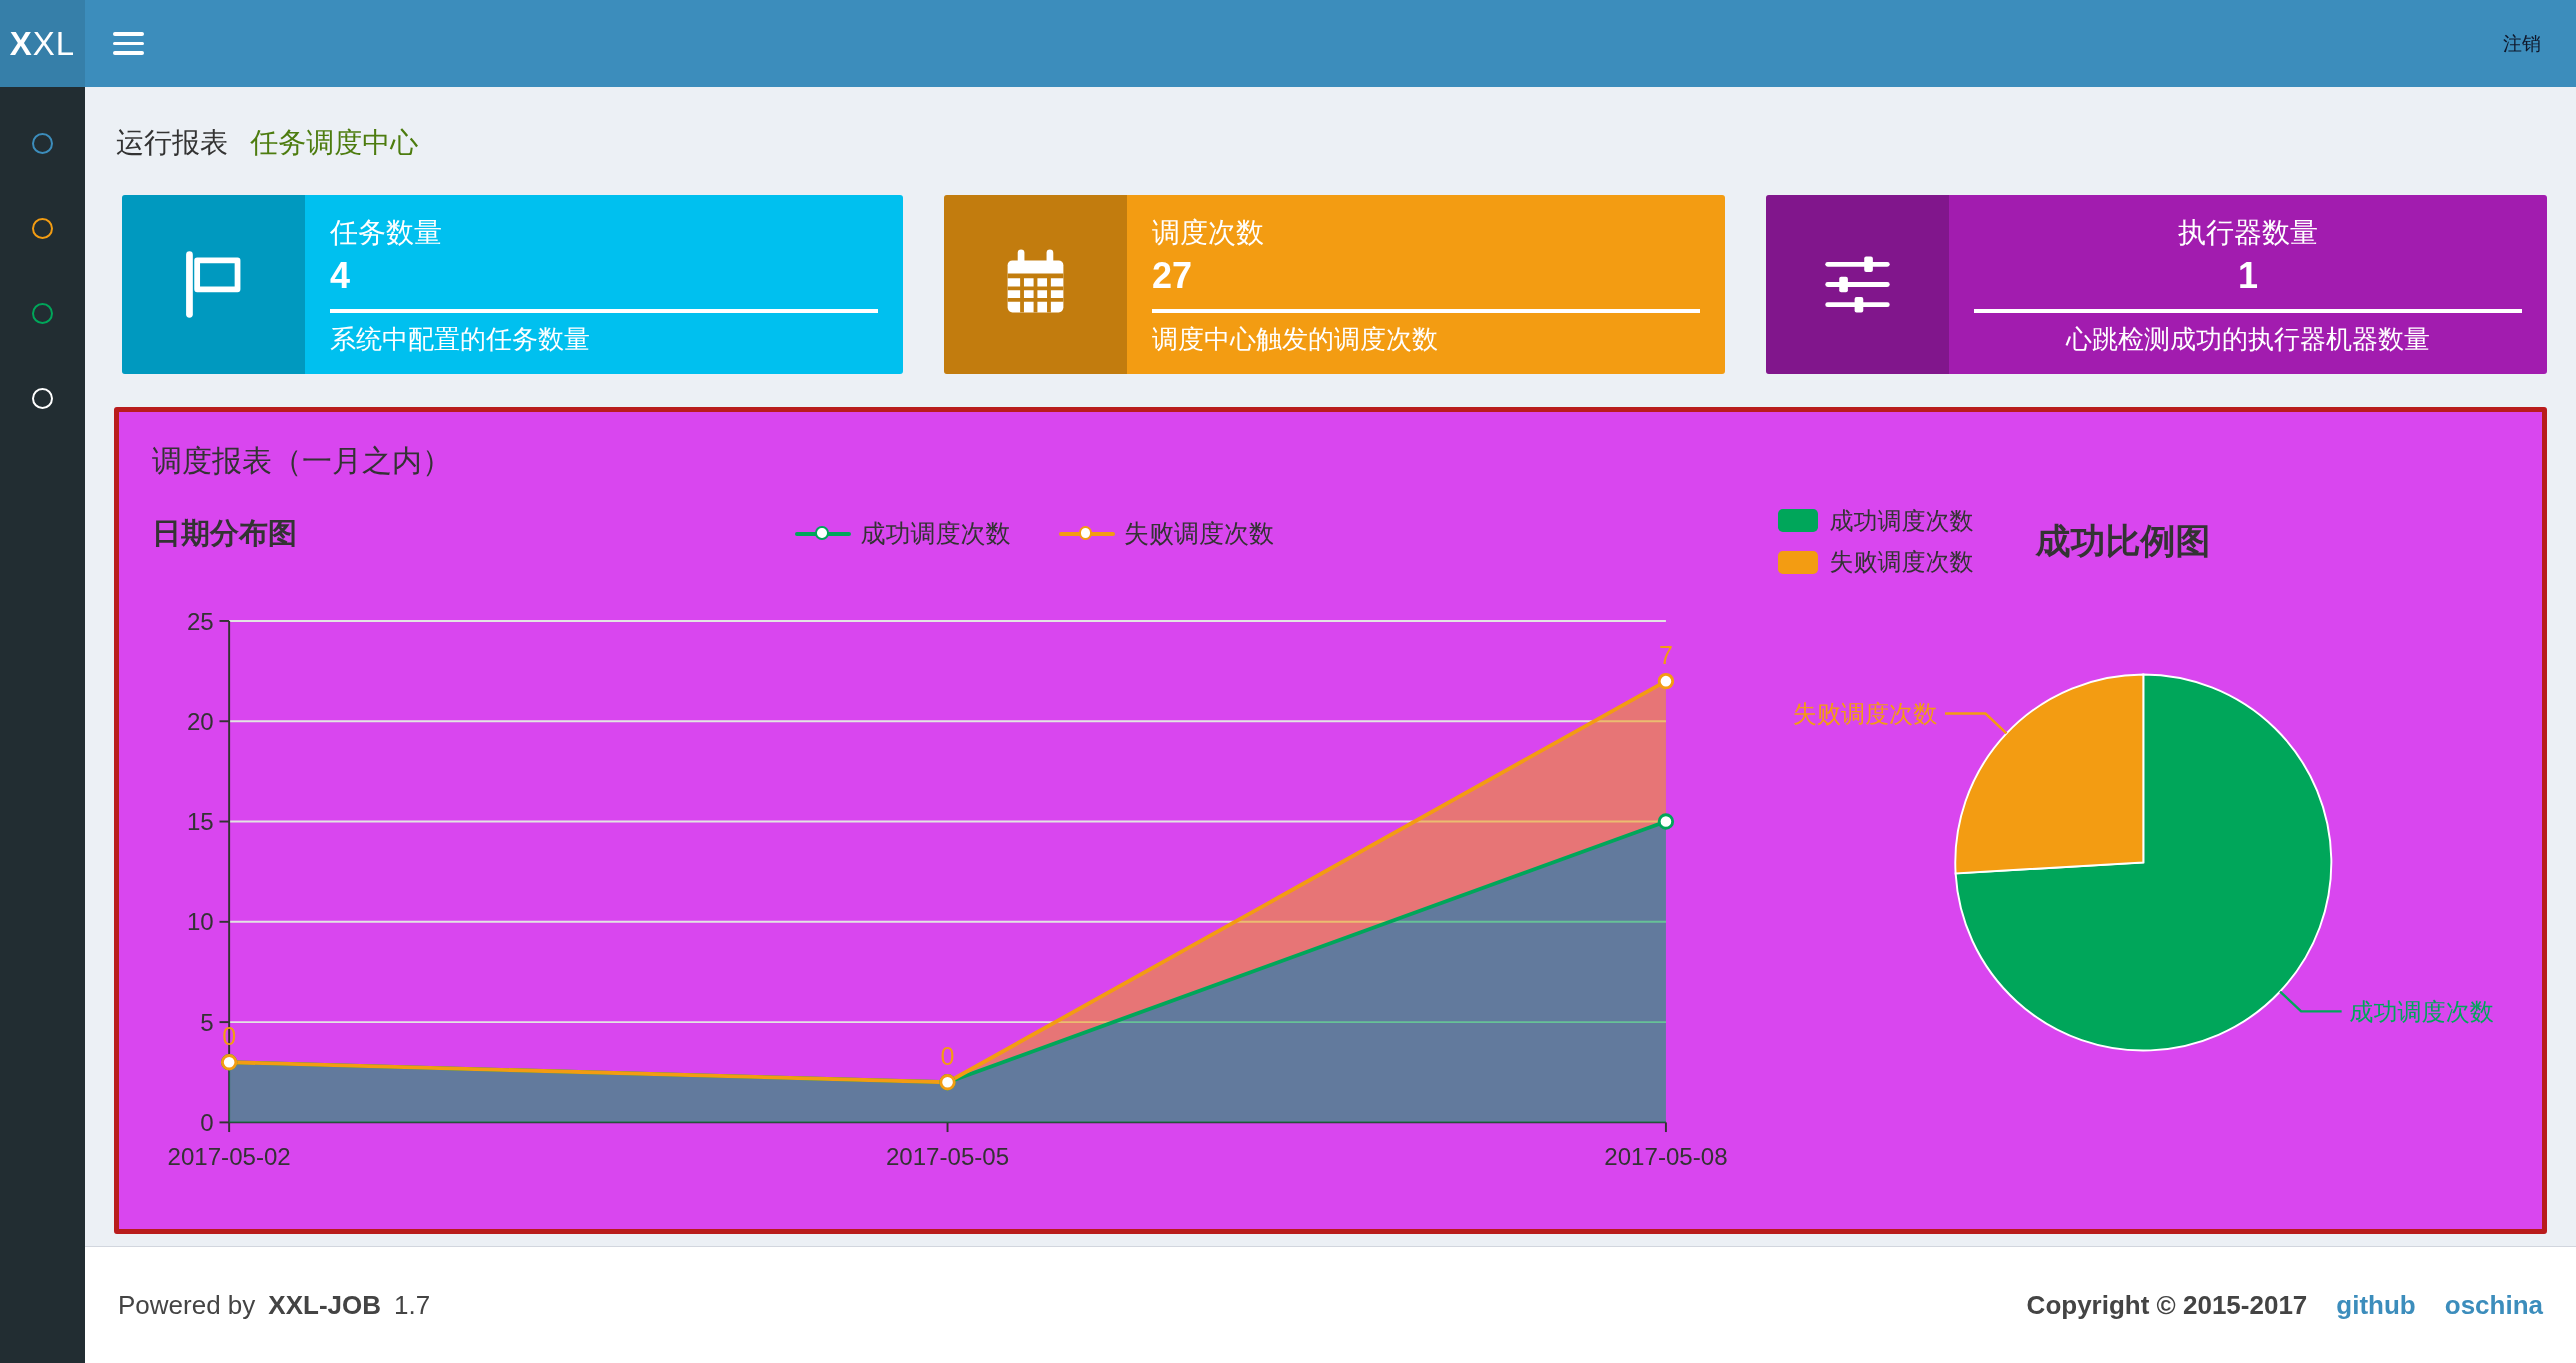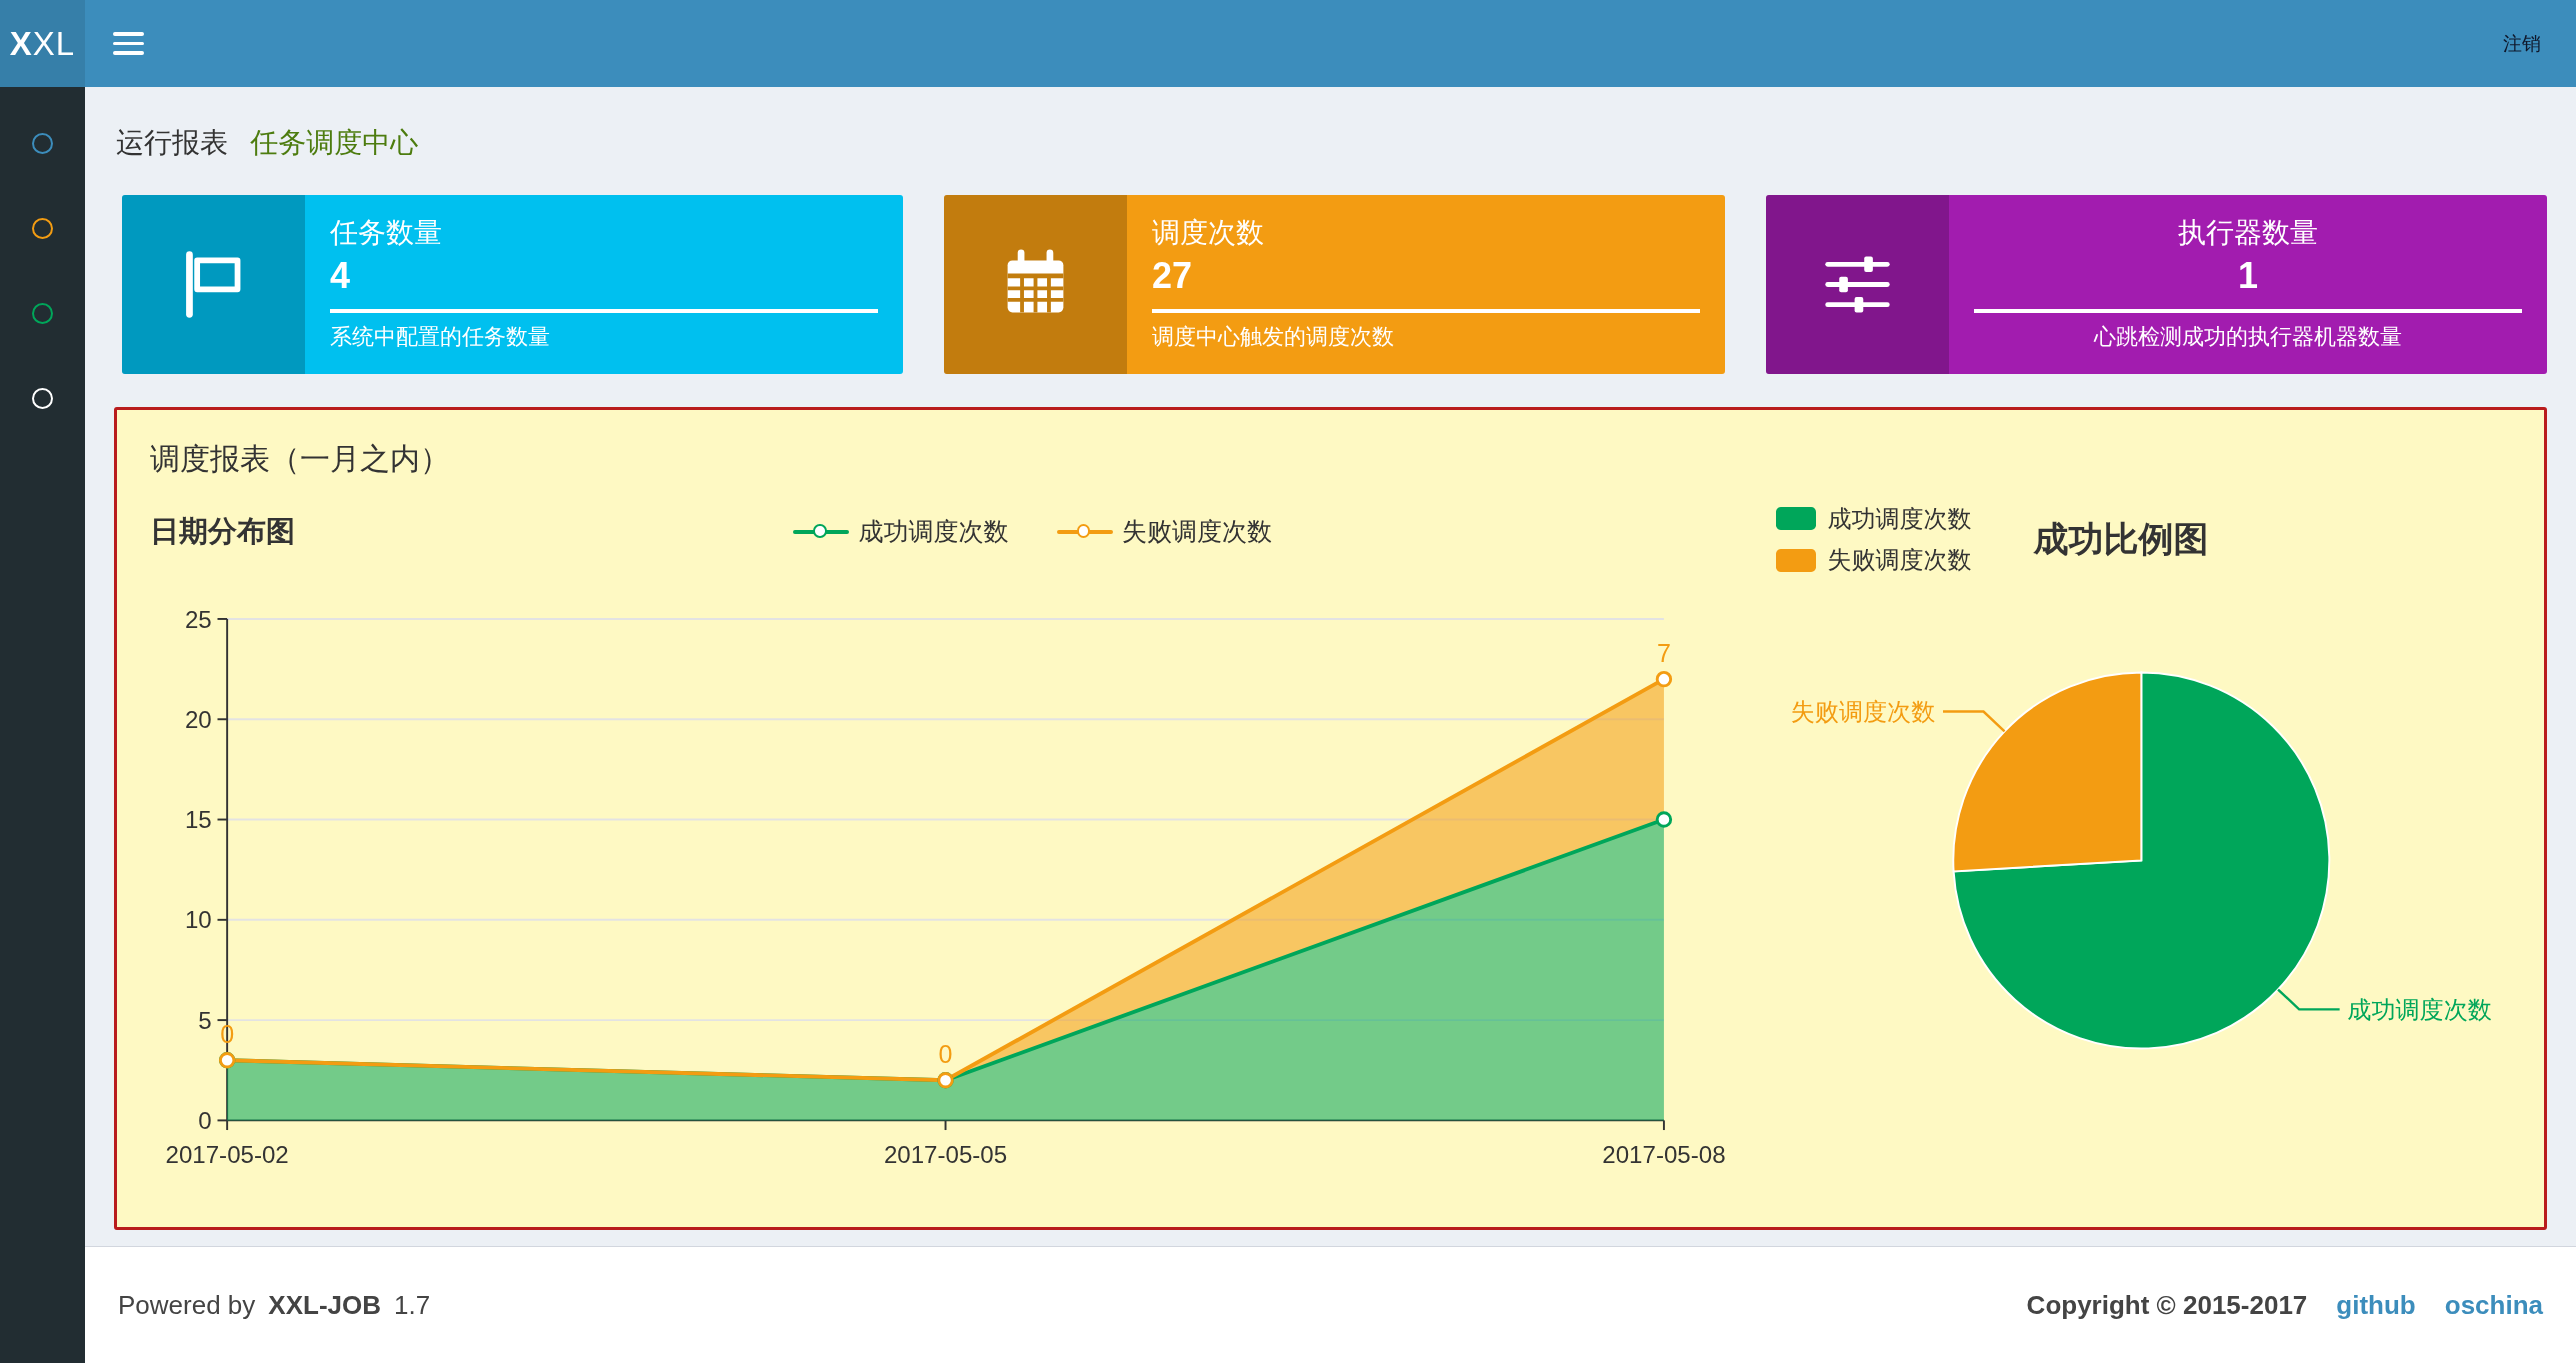--- a/index.html
+++ b/index.html
@@ -34,24 +34,24 @@
 
   
   .info-row { display:flex; gap:33px; }
   .info-box { flex:1; height:179px; display:flex; color:#fff; border-radius:2.9px; overflow:hidden;margin-left:8px; }
   .info-icon { width:183px; flex-shrink:0; background:rgba(0,0,0,0.2); display:flex; align-items:center; justify-content:center; }
   .info-body { flex:1; padding:19px 25px 13.5px 25px; display:flex; flex-direction:column; }
   .ib-label { font-size:28px; }
   .ib-number { font-size:36px; font-weight:700; margin-top:3.9px; }
   .ib-progress { height:3.9px; background:rgba(0,0,0,0.25); margin:11.6px 0 9.6px 0; }
   .ib-progress .bar { width:100%; height:100%; background:#fff; }
-  .ib-desc { font-size:22px; }
-
-  
-  .panel { margin-top:33px; background:#fef9c3; border:3px solid #b91c1c; border-radius:2.9px; }
+  .ib-desc { font-size:26px; }
+
+  
+  .panel { margin-top:33px; background:#d946ef; border:5px solid #b91c1c; border-radius:2.9px; }
   .panel-title { padding:29px 33px 5.8px 33px; font-size:30px; color:#333; }
   .charts-row { display:flex; padding:17.4px 33px 35px 33px; }
   .line-block { width:1620px; flex-shrink:0; }
   .pie-block  { width:733px;  flex-shrink:0; }
 
   .line-head { display:flex; align-items:center; height:58px; }
   .chart-title { font-size:29px; font-weight:700; color:#333; }
   .line-legend { flex:1; display:flex; justify-content:center; gap:48px; }
   .legend-item { display:flex; align-items:center; gap:9.6px; cursor:pointer; font-size:25px; color:#333; }
   .lmark { position:relative; width:56px; height:17.4px; }

